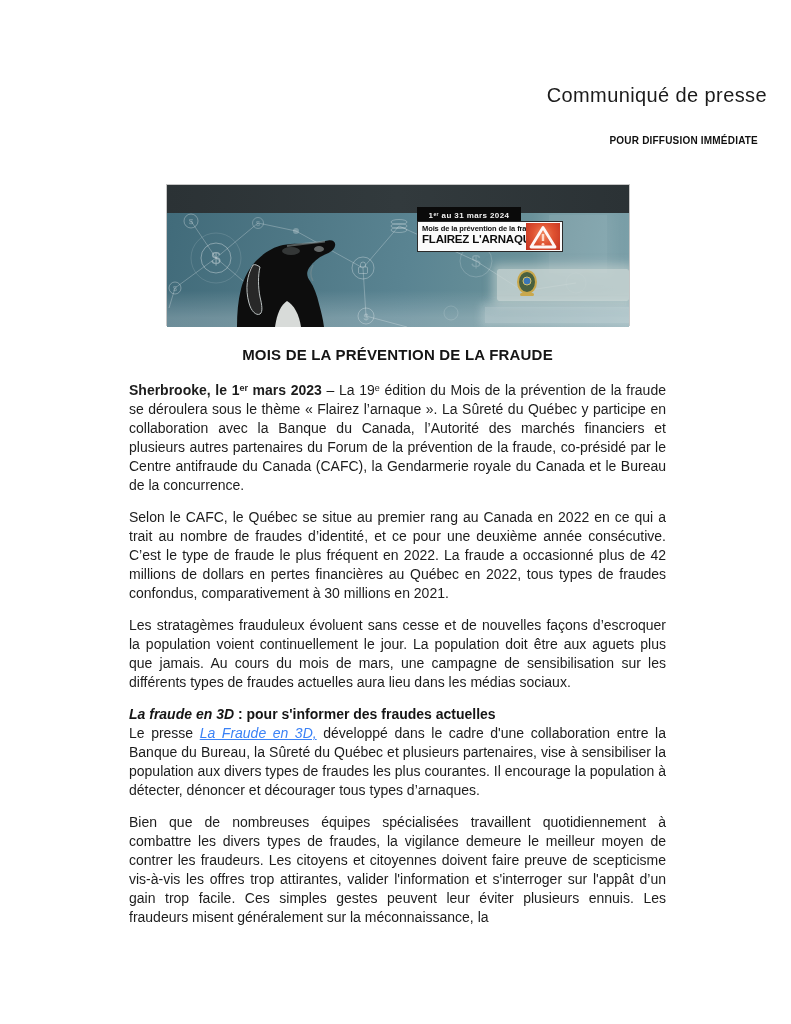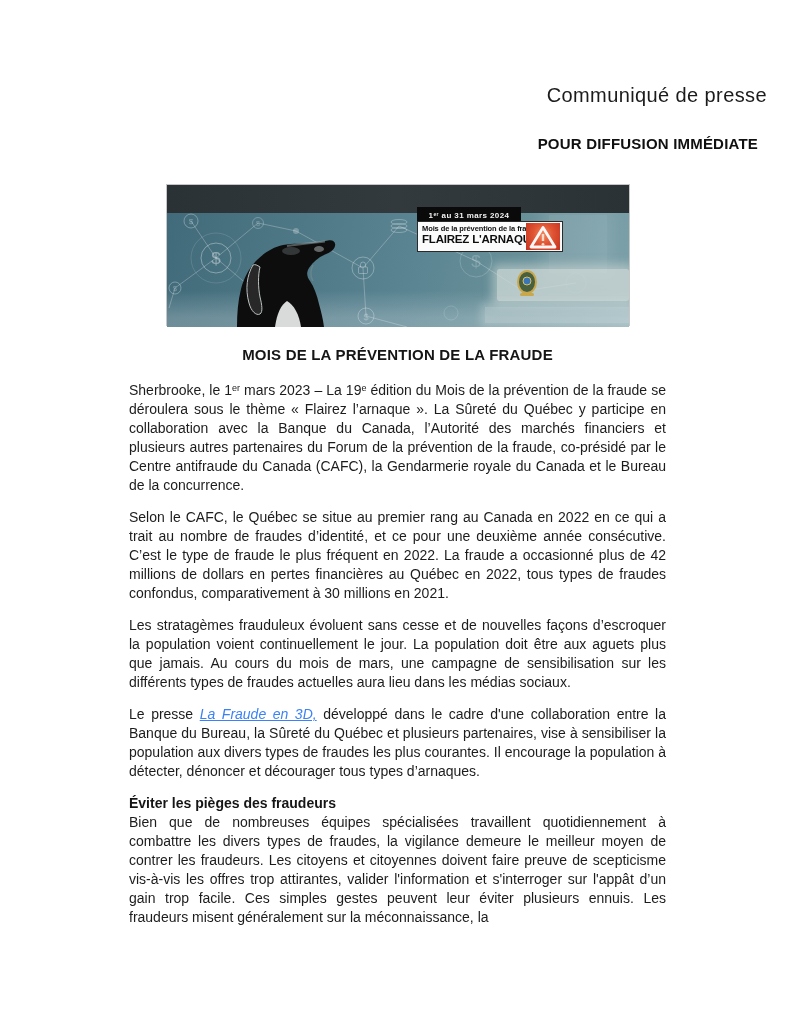--- a/index.html
+++ b/index.html
@@ -1,21 +1,21 @@
 <!DOCTYPE html>
 <html><head>
 <meta charset="utf-8">
 <style>
   html,body{margin:0;padding:0;background:#ffffff;}
   body{width:791px;height:1024px;overflow:hidden;position:relative;
        font-family:"Liberation Sans",sans-serif;color:#1d1d1d;}
 
   .doc-title{position:absolute;top:84px;right:24px;font-size:20px;font-weight:400;
              color:#1b1b1b;letter-spacing:0.4px;white-space:nowrap;}
-  .release-label{position:absolute;top:135px;right:33px;font-size:15px;font-weight:700;
+  .release-label{position:absolute;top:135px;right:33px;font-size:10px;font-weight:700;
                  color:#101010;letter-spacing:0.2px;white-space:nowrap;}
 
   
   .banner{position:absolute;left:166px;top:184px;width:464px;height:142px;
           box-sizing:border-box;border:1px solid #c6c6c6;background:#4e7885;}
   .banner-topbar{height:28px;background:linear-gradient(90deg,#2b3235,#323a3d 50%,#2b3235);}
   .banner-main{position:relative;height:114px;overflow:hidden;
       background:
         linear-gradient(to bottom, rgba(255,255,255,0) 68%, rgba(255,255,255,0.22) 92%),
         linear-gradient(100deg,#416b7a 0%,#4f7886 28%,#5a8492 52%,#689099 74%,#7da1aa 100%);}
@@ -41,21 +41,21 @@
   .badge-warning{position:absolute;right:2px;top:1px;width:34px;height:27px;
       background:radial-gradient(circle at 50% 42%,#f0875f 0%,#df5231 45%,#c23120 100%);
       display:flex;align-items:center;justify-content:center;}
 
   
   .column{position:absolute;left:129px;top:346px;width:537px;}
   .heading{margin:0 0 16px 0;font-size:15px;font-weight:700;text-align:center;
            letter-spacing:0.2px;color:#151515;}
   .column p{margin:0 0 13px 0;font-size:14px;line-height:19px;text-align:justify;color:#1c1c1c;}
   .sub{margin:0;font-size:14px;line-height:19px;font-weight:700;color:#151515;}
-  .b{font-weight:400;}
+  .b{font-weight:700;}
   .sup{font-size:9px;vertical-align:4px;}
   .link{color:#3b82f6;font-style:italic;text-decoration:underline;}
 </style>
 <title>Communiqué de presse</title></head>
 <body>
 
 <div class="page">
 
   <div class="doc-title">Communiqué de presse</div>
   <div class="release-label">POUR DIFFUSION IMMÉDIATE</div>
@@ -141,19 +141,19 @@
 
   <div class="column">
     <h1 class="heading">MOIS DE LA PRÉVENTION DE LA FRAUDE</h1>
 
     <p><span class="b">Sherbrooke, le 1</span><span class="b sup">er</span><span class="b"> mars 2023</span><span> – La 19</span><span class="sup">e</span><span> édition du Mois de la prévention de la fraude se déroulera sous le thème « Flairez l’arnaque ». La Sûreté du Québec y participe en collaboration avec la Banque du Canada, l’Autorité des marchés financiers et plusieurs autres partenaires du Forum de la prévention de la fraude, co-présidé par le Centre antifraude du Canada (CAFC), la Gendarmerie royale du Canada et le Bureau de la concurrence.</span></p>
 
     <p>Selon le CAFC, le Québec se situe au premier rang au Canada en 2022 en ce qui a trait au nombre de fraudes d’identité, et ce pour une deuxième année consécutive. C’est le type de fraude le plus fréquent en 2022. La fraude a occasionné plus de 42 millions de dollars en pertes financières au Québec en 2022, tous types de fraudes confondus, comparativement à 30 millions en 2021.</p>
 
     <p>Les stratagèmes frauduleux évoluent sans cesse et de nouvelles façons d’escroquer la population voient continuellement le jour. La population doit être aux aguets plus que jamais. Au cours du mois de mars, une campagne de sensibilisation sur les différents types de fraudes actuelles aura lieu dans les médias sociaux.</p>
 
+    <h2 class="sub"><i>La fraude en 3D</i><span> : pour s'informer des fraudes actuelles</span></h2>
     <p><span>Le presse </span><a class="link" href="#">La Fraude en 3D,</a><span> développé dans le cadre d'une collaboration entre la Banque du Bureau, la Sûreté du Québec et plusieurs partenaires, vise à sensibiliser la population aux divers types de fraudes les plus courantes. Il encourage la population à détecter, dénoncer et décourager tous types d’arnaques.</span></p>
 
-    <h2 class="sub">Éviter les pièges des fraudeurs</h2>
     <p>Bien que de nombreuses équipes spécialisées travaillent quotidiennement à combattre les divers types de fraudes, la vigilance demeure le meilleur moyen de contrer les fraudeurs. Les citoyens et citoyennes doivent faire preuve de scepticisme vis-à-vis les offres trop attirantes, valider l'information et s'interroger sur l'appât d’un gain trop facile. Ces simples gestes peuvent leur éviter plusieurs ennuis. Les fraudeurs misent généralement sur la méconnaissance, la</p>
   </div>
 
 </div>
 
 </body></html>

